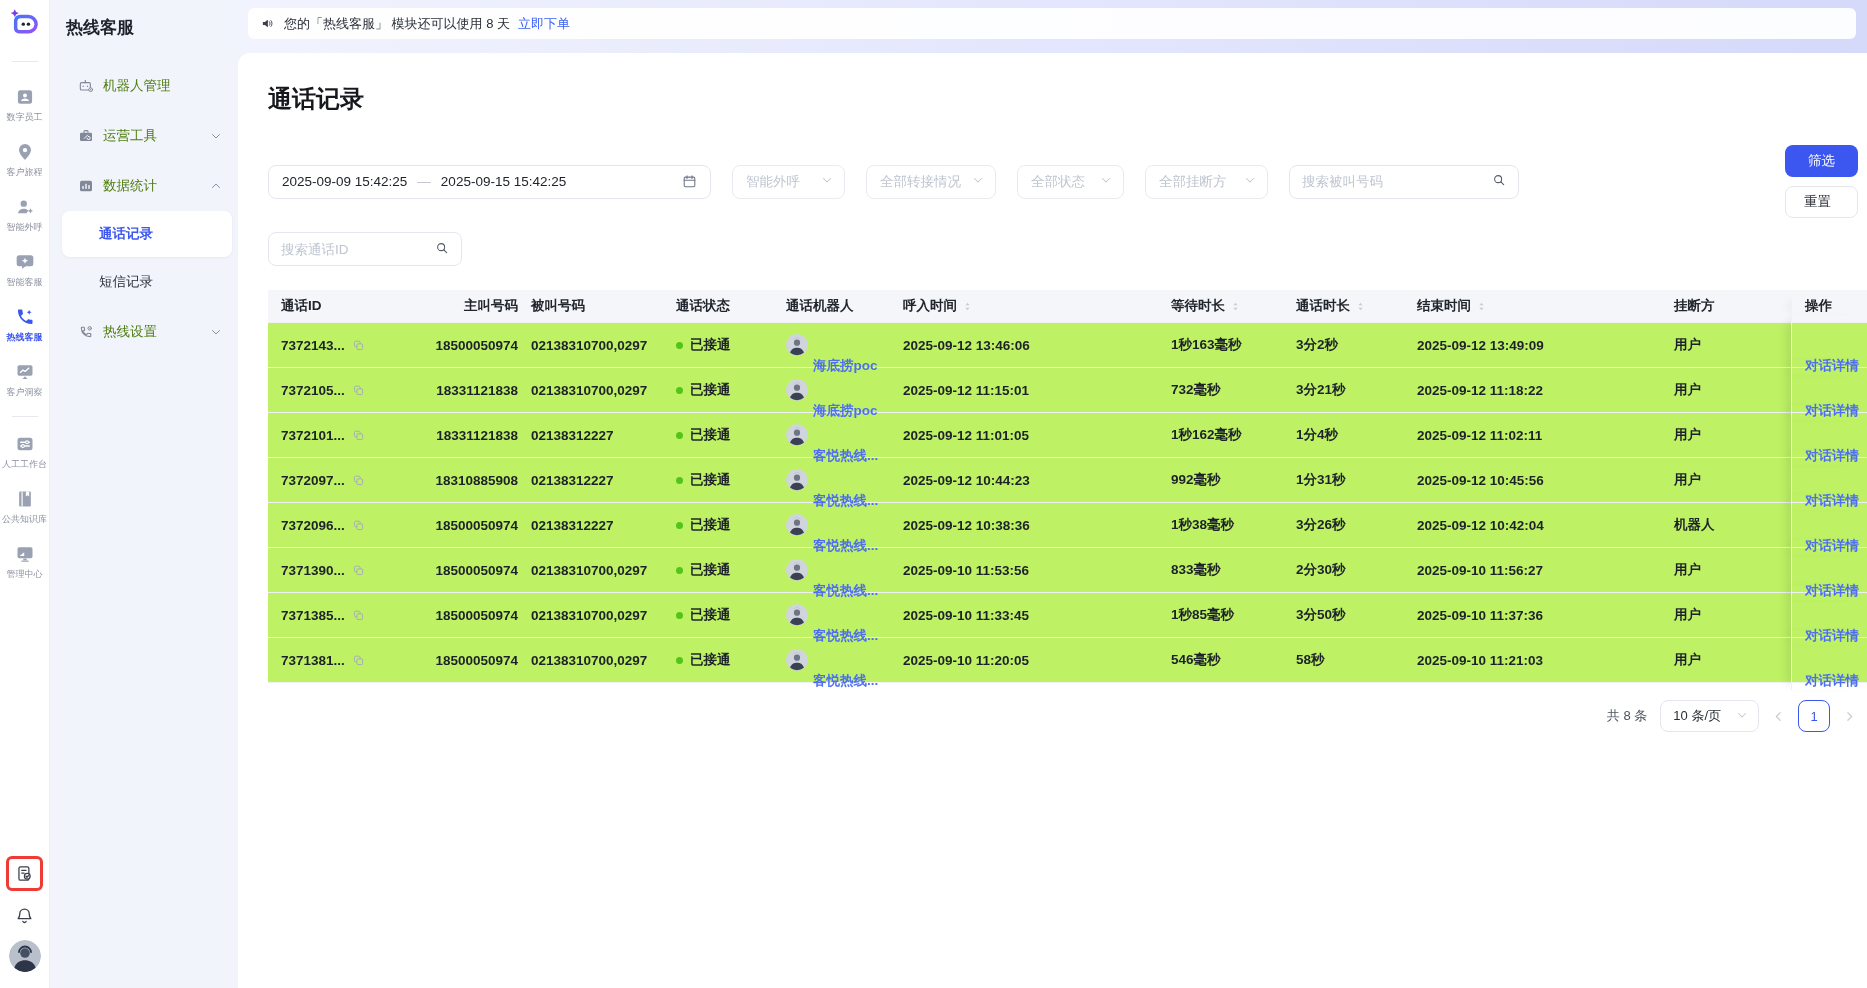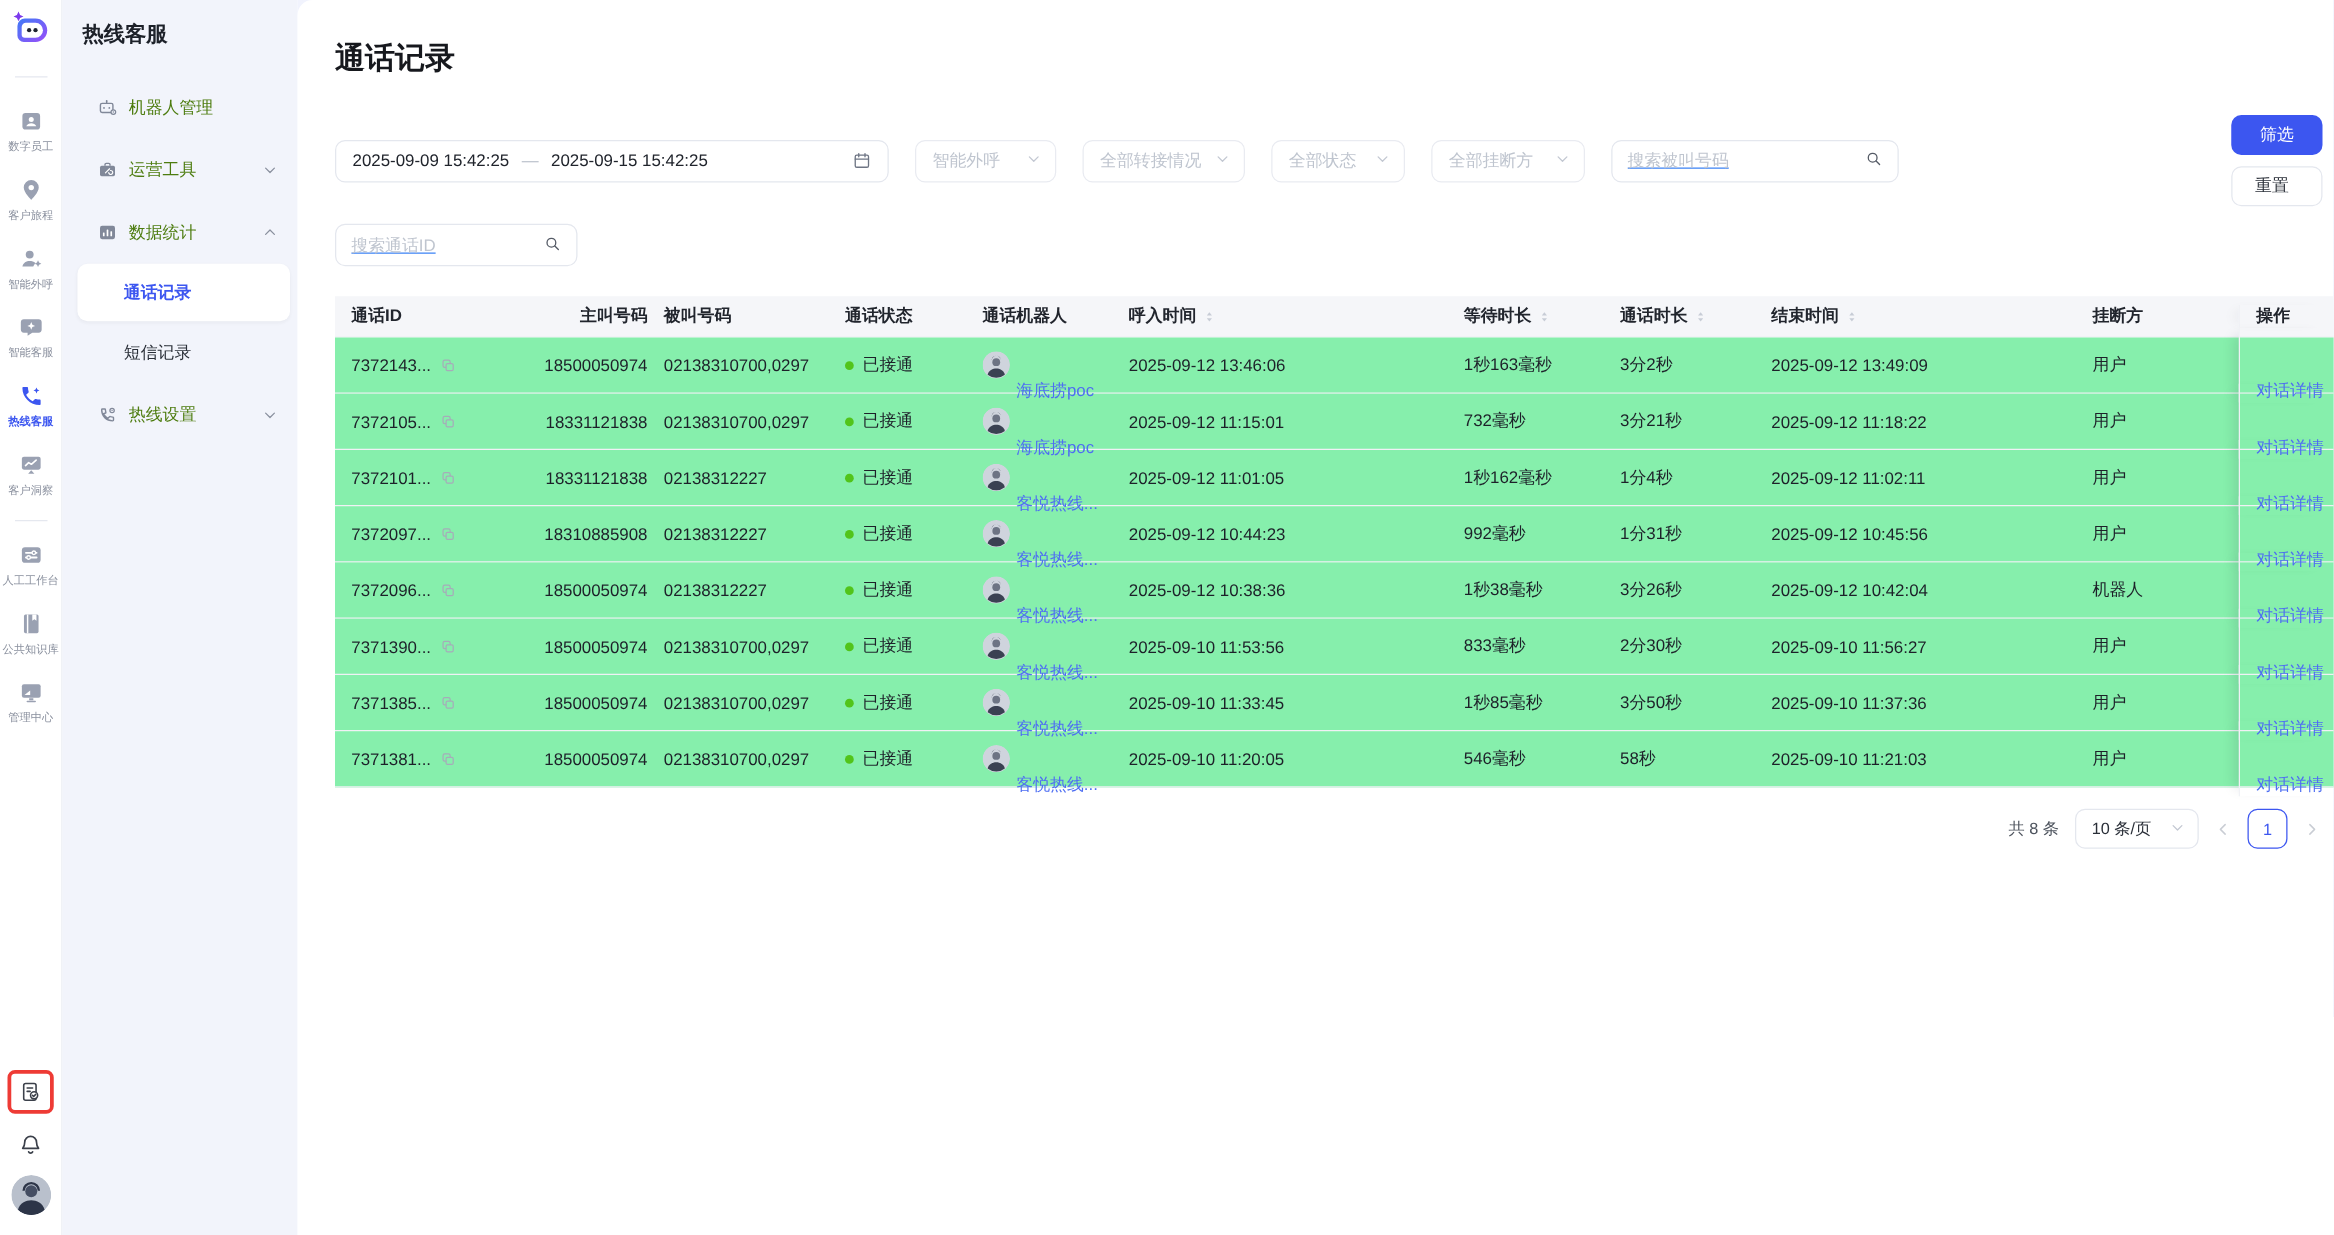--- a/index.html
+++ b/index.html
@@ -42,31 +42,31 @@
   .ctl { height:34px; background:#fff; border:1px solid #e4e7ee; border-radius:8px; display:flex; align-items:center; }
   .date-range { width:443px; padding:0 13px; gap:10px; cursor:pointer; }
   .date-val { color:#20242c; }
   .date-sep { color:#b9bfca; }
   .cal { margin-left:auto; display:flex; }
   .select { padding:0 11px 0 13px; gap:10px; color:#bfc5cf; cursor:pointer; justify-content:space-between; border-color:#e9ebf1; }
   .sel-robot { width:113px; } .sel-transfer { width:130px; } .sel-status { width:107px; } .sel-hangup { width:123px; }
   .search-box { padding:0 12px; justify-content:space-between; }
   .search-callee { width:230px; }
   .search-id { width:194px; }
-  .search-box input { border:none; outline:none; flex:1; font:inherit; color:#3b82f6; background:transparent; min-width:0;text-decoration:underline; }
+  .search-box input { border:none; outline:none; flex:1; font:inherit; color:#3b82f6; background:transparent; min-width:0; }
   .search-box input::placeholder { color:#bfc5cf; }
   .filter-actions { margin-left:auto; display:flex; gap:9px;flex-direction:column; }
   .btn { height:32px; border-radius:8px; font-size:13.5px; display:flex; align-items:center; cursor:pointer; border:none; font-family:inherit; }
   .btn-primary { background:#3c56f0; color:#fff; padding:0 23px; }
   .btn-default { background:#fff; color:#2a2f38; border:1px solid #e4e7ee; padding:0 18px; }
 
   
   .table { margin-top:24px; width:100%; }
   .thead { display:flex; height:33px; align-items:center; background:#f5f6f9; font-weight:700; color:#21252d; border-bottom:1px solid #f0f1f5; }
-  .tr { display:flex; height:45px; align-items:center; background:#86efac; border-bottom:1px solid #f0f1f5; }
+  .tr { display:flex; height:45px; align-items:center; background:#bef264; border-bottom:1px solid #f0f1f5;font-weight:bold; }
   .th,.td { padding-left:13px; flex-shrink:0; display:flex; align-items:center; white-space:nowrap; overflow:hidden; }
   .c-id{width:125px;} .c-caller{width:125px;justify-content:flex-end;} .c-callee{width:145px;} .c-status{width:110px;} .c-bot{width:117px;}
   .c-callin{width:268px;} .c-wait{width:125px;} .c-dur{width:121px;} .c-end{width:257px;} .c-hangup{width:130px;}
   .c-action{ flex:1; min-width:76px; box-shadow:-10px 0 10px -7px rgba(26,32,44,.13); border-left:1px solid #f0f1f5; }
   .thead .c-action{ background:#f5f6f9; }
   .th { gap:5px; } .th.sortable{ cursor:pointer; }
   .sort { display:flex; flex-direction:column; line-height:0; }
   .id-text{ margin-right:7px; }
   .copy{ display:flex; cursor:pointer; }
   .dot{ width:7px; height:7px; border-radius:50%; background:#52c41a; margin-right:7px; flex-shrink:0; }
@@ -266,20 +266,30 @@
       <span class="chev">
           <svg viewBox="0 0 24 24" width="12" height="12" fill="none" stroke="#8a909e" stroke-width="2" stroke-linecap="round" stroke-linejoin="round">
             <path d="M5 9l7 7 7-7"></path>
           </svg>
         </span>
     </div>
   </div>
 
   <div class="main">
 
+    <div class="banner-wrap">
+      <div class="banner">
+        <svg viewBox="0 0 24 24" width="15" height="15">
+            <path d="M3 9.5v5h3.2L11 18V6L6.2 9.5H3z" fill="#3b404a"></path>
+            <path d="M13.5 9c1.2 1 1.2 5 0 6M16 7.2c2.2 1.8 2.2 7.8 0 9.6" fill="none" stroke="#3b404a" stroke-width="1.5" stroke-linecap="round"></path>
+          </svg>
+        <span>您的「热线客服」 模块还可以使用 8 天</span>
+        <a class="banner-link">立即下单</a>
+      </div>
+    </div>
 
     <div class="card">
       <div class="page-title">通话记录</div>
 
       <div class="filter-row">
         <div class="ctl date-range">
           <span class="date-val">2025-09-09 15:42:25</span>
           <span class="date-sep">—</span>
           <span class="date-val">2025-09-15 15:42:25</span>
           <span class="cal">

